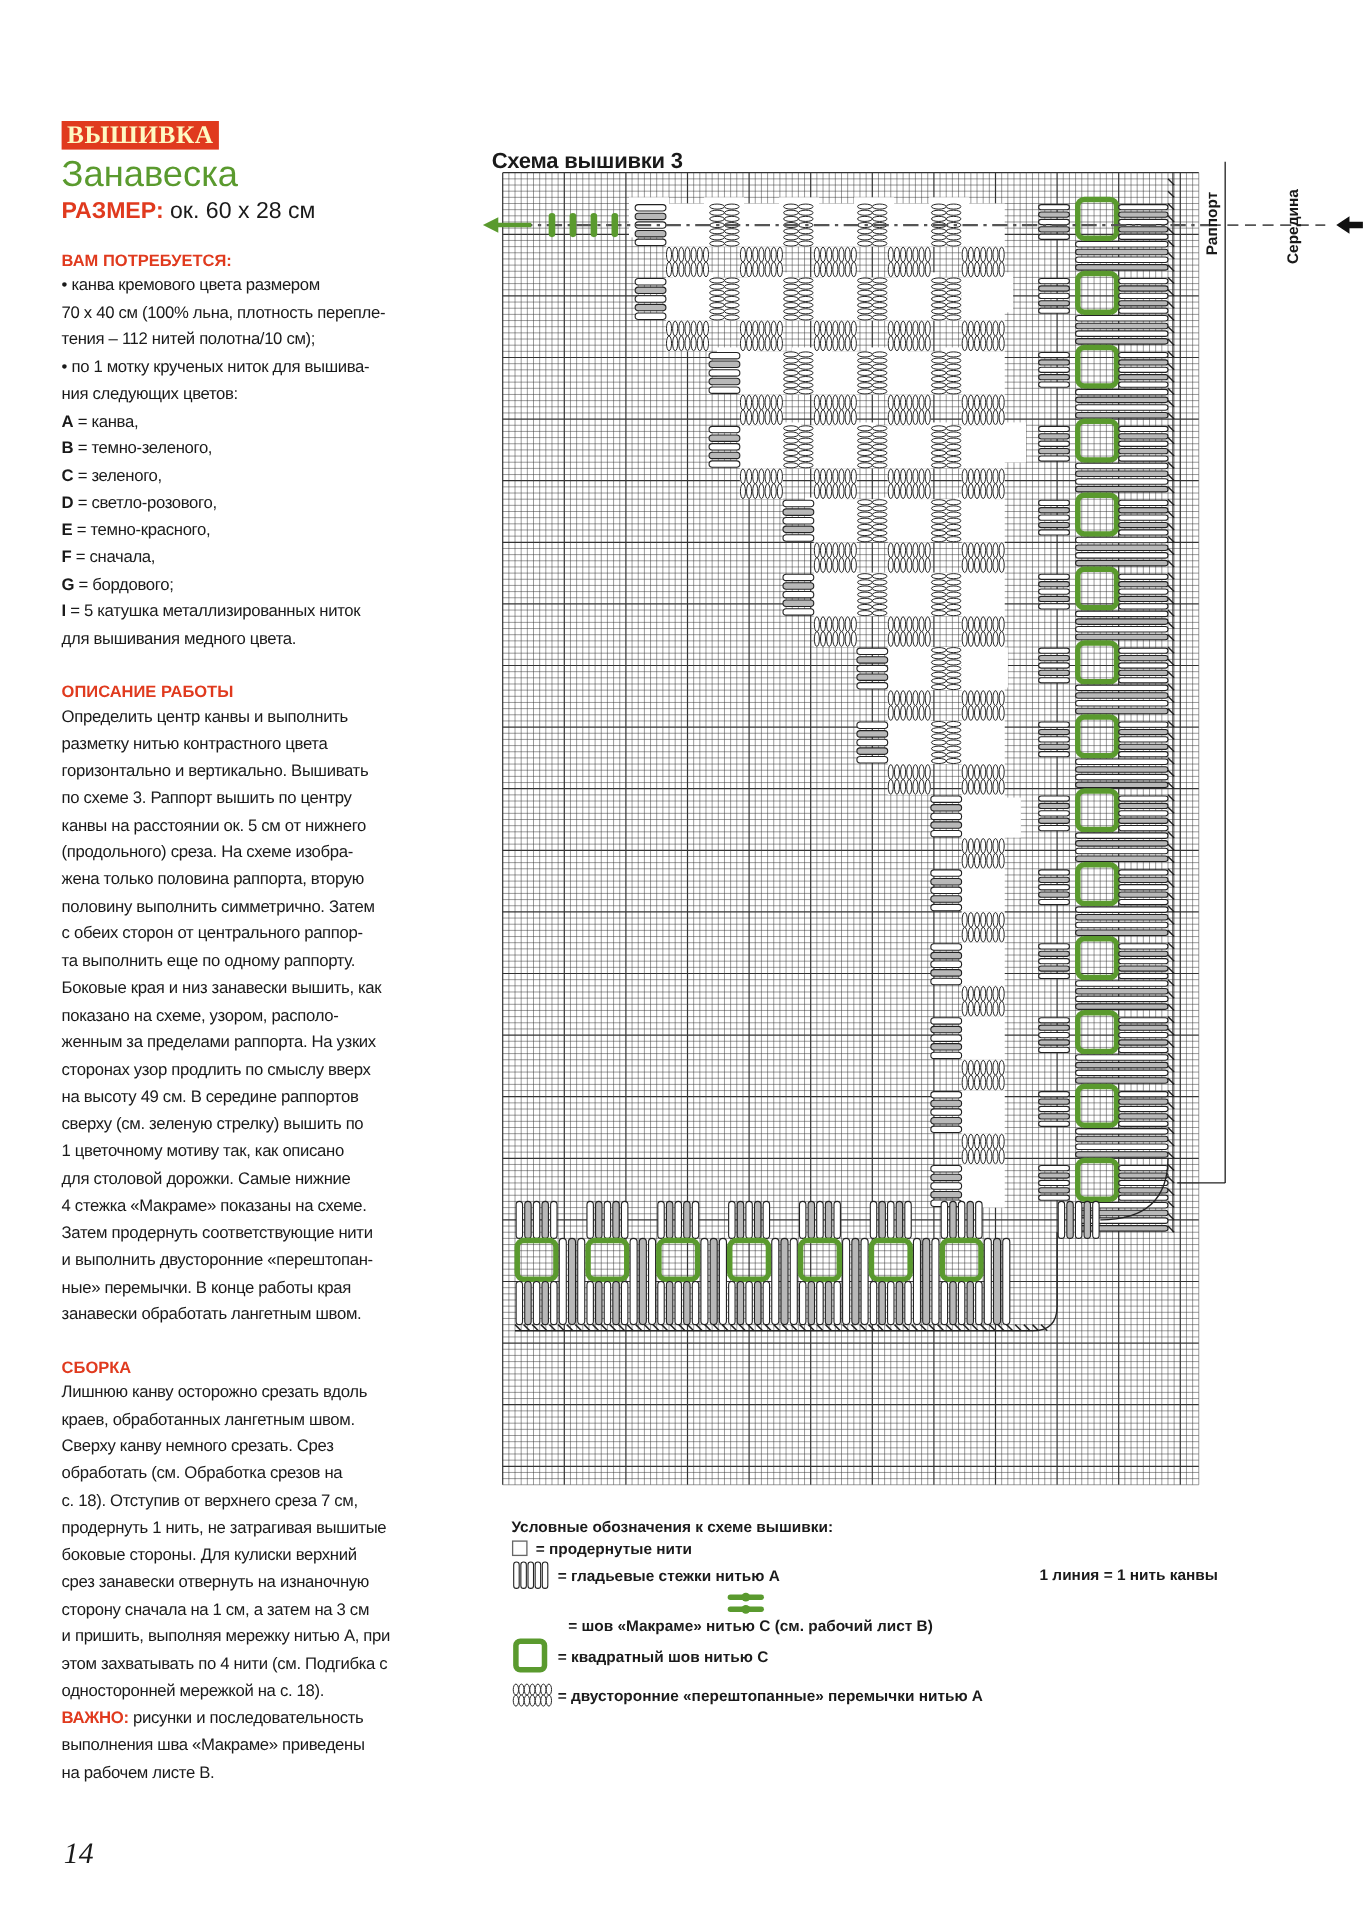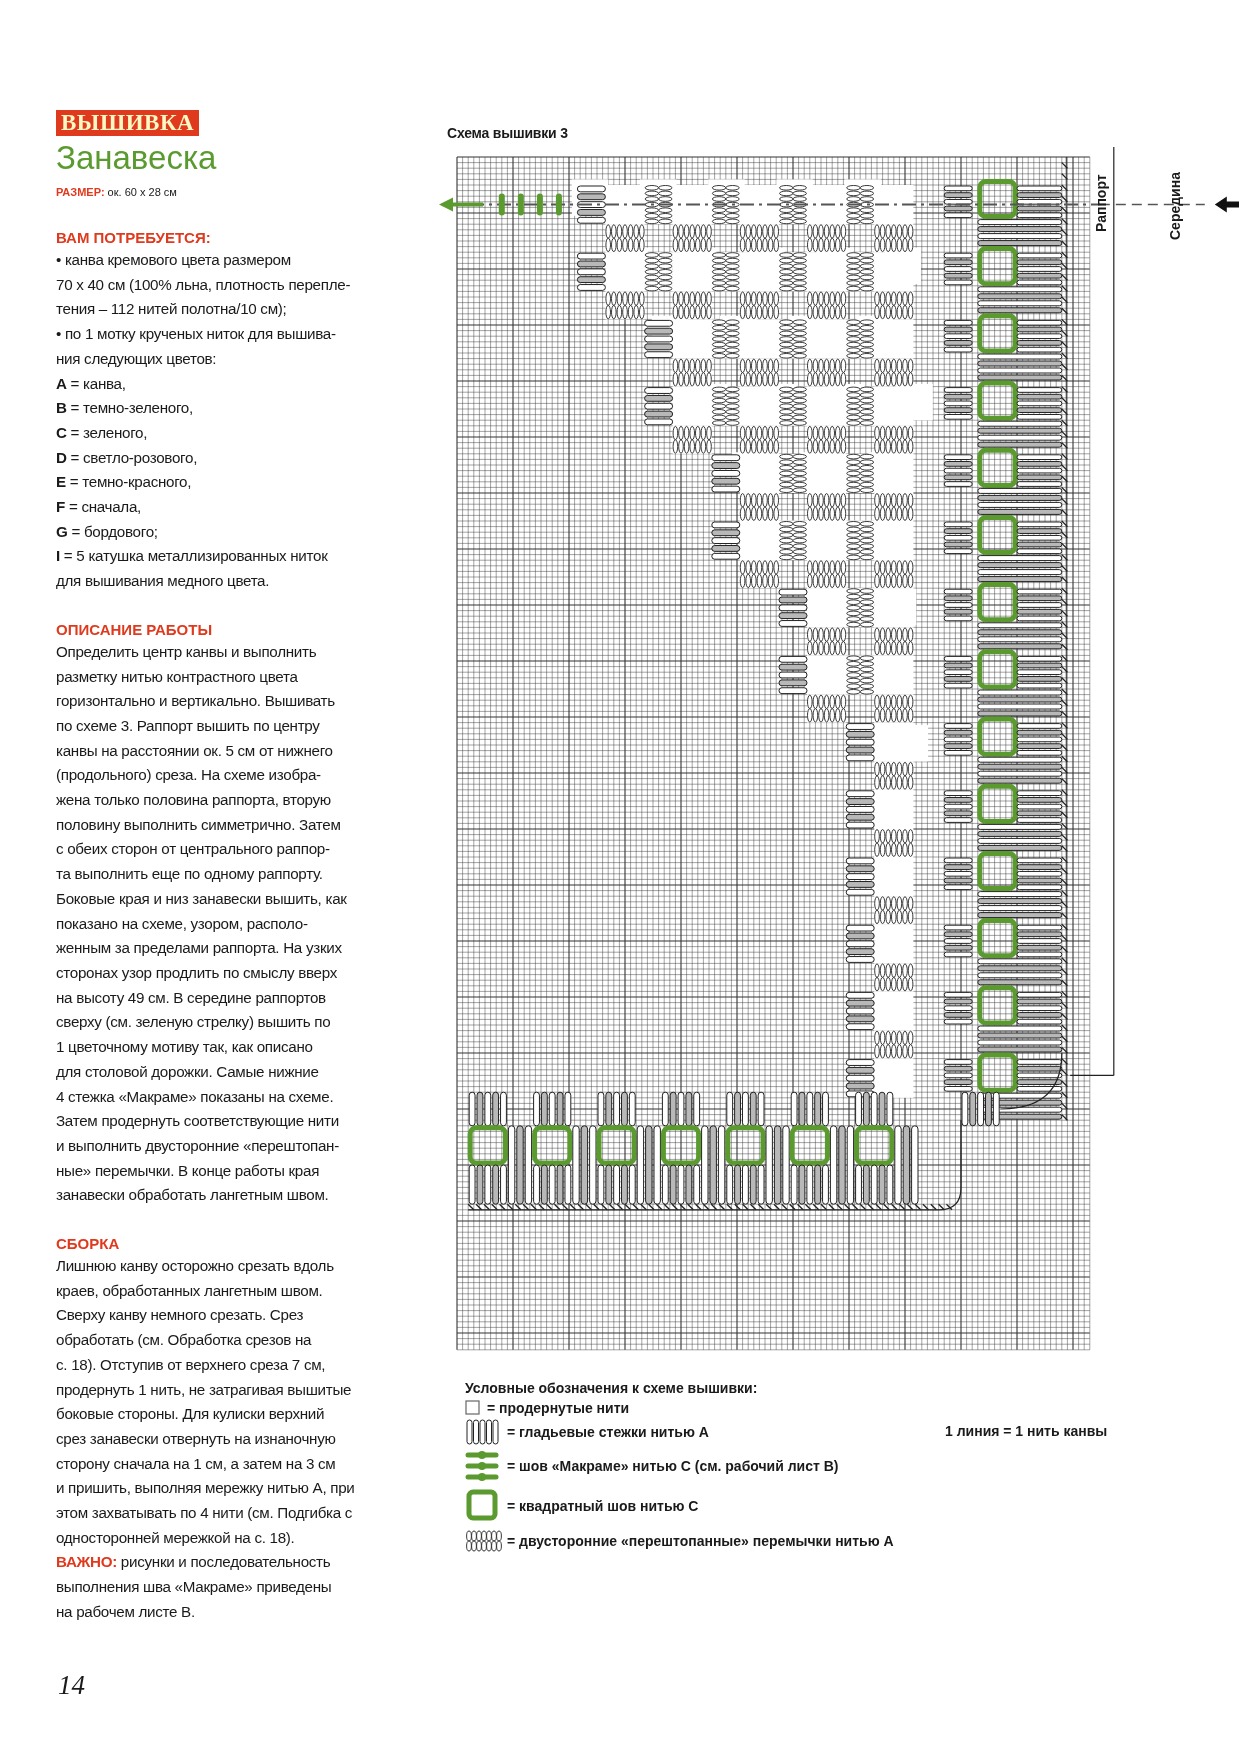--- a/index.html
+++ b/index.html
@@ -1,26 +1,26 @@
 <!DOCTYPE html>
 <html><head>
 <meta charset="utf-8">
 <style>
   html,body{margin:0;padding:0;background:#fff;}
   body{width:1239px;height:1754px;position:relative;overflow:hidden;font-family:"Liberation Sans",sans-serif;color:#1a1a1a;}
   .left{position:absolute;left:56px;top:110px;width:350px;}
   .rubric{display:inline-block;background:#e03a1e;color:#fef9c3;font-family:"Liberation Serif",serif;font-weight:bold;font-size:23px;line-height:26px;padding:0 5px;letter-spacing:0.5px;}
   .title{color:#5a9a2e;font-size:33px;line-height:40px;margin-top:2px;}
-  .size{font-size:11px;line-height:20px;margin-top:4px;}
+  .size{font-size:21px;line-height:20px;margin-top:4px;}
   .red{color:#e03a1e;font-weight:bold;}
   .h{color:#e03a1e;font-weight:bold;font-size:15px;line-height:20px;margin-top:26px;}
   .p{font-size:15.2px;line-height:24.7px;letter-spacing:-0.3px;}
   .p b{font-weight:bold;}
   .pageno{position:absolute;left:58px;top:1670px;font-family:"Liberation Serif",serif;font-style:italic;font-size:27px;}
-  .scheme-title{position:absolute;left:447px;top:125px;font-weight:bold;font-size:14px;letter-spacing:-0.2px;}
+  .scheme-title{position:absolute;left:447px;top:136px;font-weight:bold;font-size:20px;letter-spacing:-0.2px;}
   #chart{position:absolute;left:0;top:0;}
   .vlabel{position:absolute;font-weight:bold;font-size:14px;transform:rotate(-90deg);transform-origin:left top;white-space:nowrap;}
   .legend{position:absolute;left:465px;top:1380px;font-weight:bold;font-size:14px;}
   .legend .row{display:flex;align-items:center;height:20px;}
   .legend .txt{margin-left:6px;}
   .legend2{position:absolute;left:945px;top:1403px;font-weight:bold;font-size:14px;line-height:20px;}
 </style>
 </head>
 <body>
 
@@ -2113,21 +2113,21 @@
   <div class="row" style="height:28px;">
     <svg width="36" height="26" id="ico-satin">
         <rect x="2" y="1" width="5" height="24" rx="2.5" fill="#fff" stroke="#222" stroke-width="1"></rect>
         <rect x="8.5" y="1" width="5" height="24" rx="2.5" fill="#fff" stroke="#222" stroke-width="1"></rect>
         <rect x="15" y="1" width="5" height="24" rx="2.5" fill="#fff" stroke="#222" stroke-width="1"></rect>
         <rect x="21.5" y="1" width="5" height="24" rx="2.5" fill="#fff" stroke="#222" stroke-width="1"></rect>
         <rect x="28" y="1" width="5" height="24" rx="2.5" fill="#fff" stroke="#222" stroke-width="1"></rect>
       </svg>
     <span class="txt">= гладьевые стежки нитью А</span>
   </div>
-  <div class="row" style="height:40px;">
+  <div class="row" style="height:40px;flex-direction:column;">
     <svg width="36" height="34">
       <g stroke="#5a9a2e" stroke-width="5" stroke-linecap="round">
         <line x1="3" y1="6" x2="31" y2="6"></line>
           <line x1="3" y1="17" x2="31" y2="17"></line>
           <line x1="3" y1="28" x2="31" y2="28"></line>
       </g>
       <g fill="#5a9a2e">
           <circle cx="17" cy="6" r="4"></circle>
           <circle cx="17" cy="17" r="4"></circle>
           <circle cx="17" cy="28" r="4"></circle>

